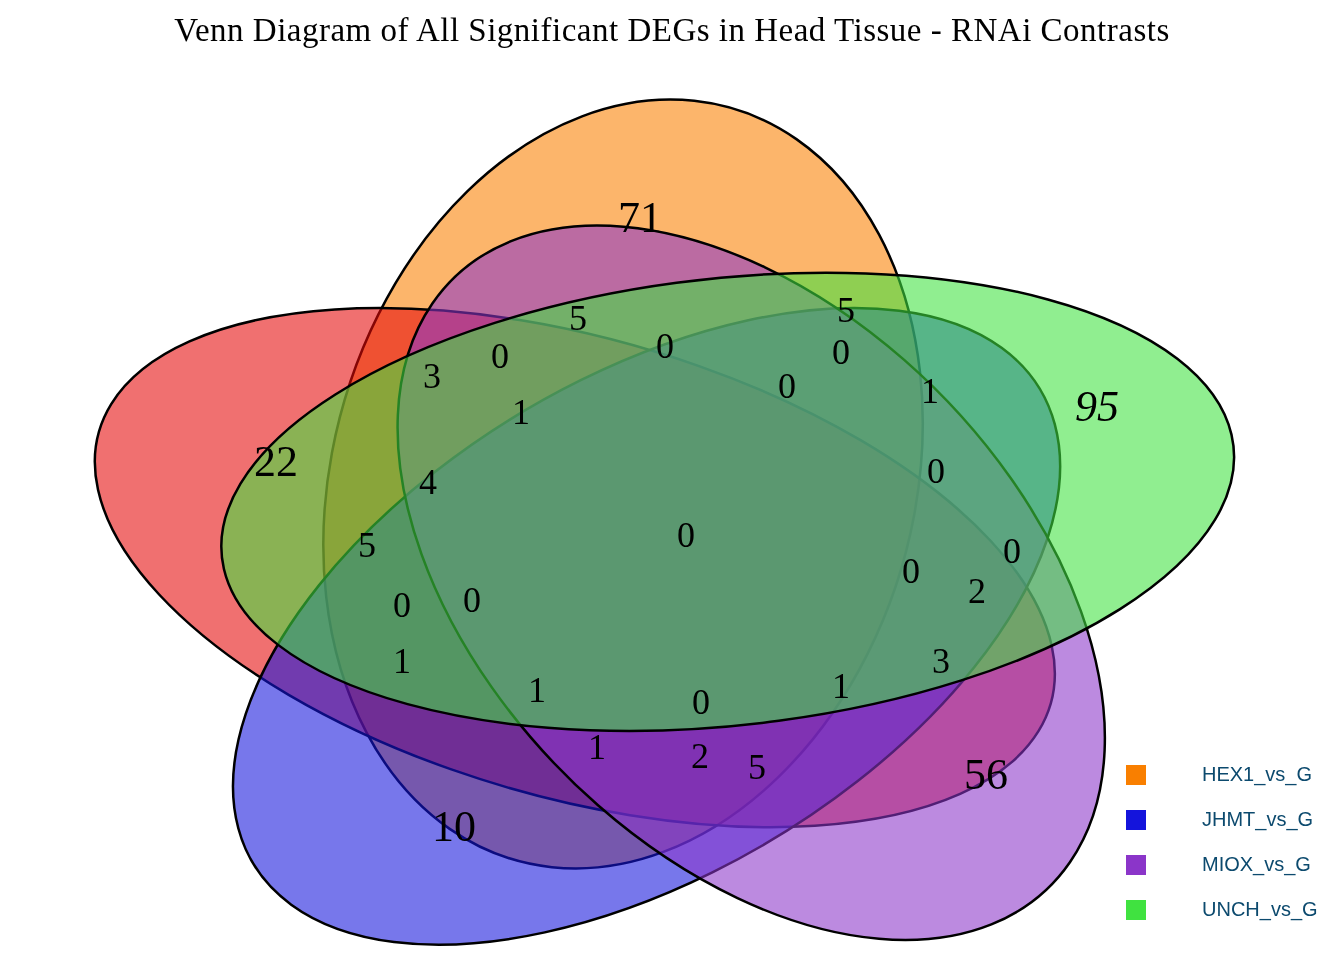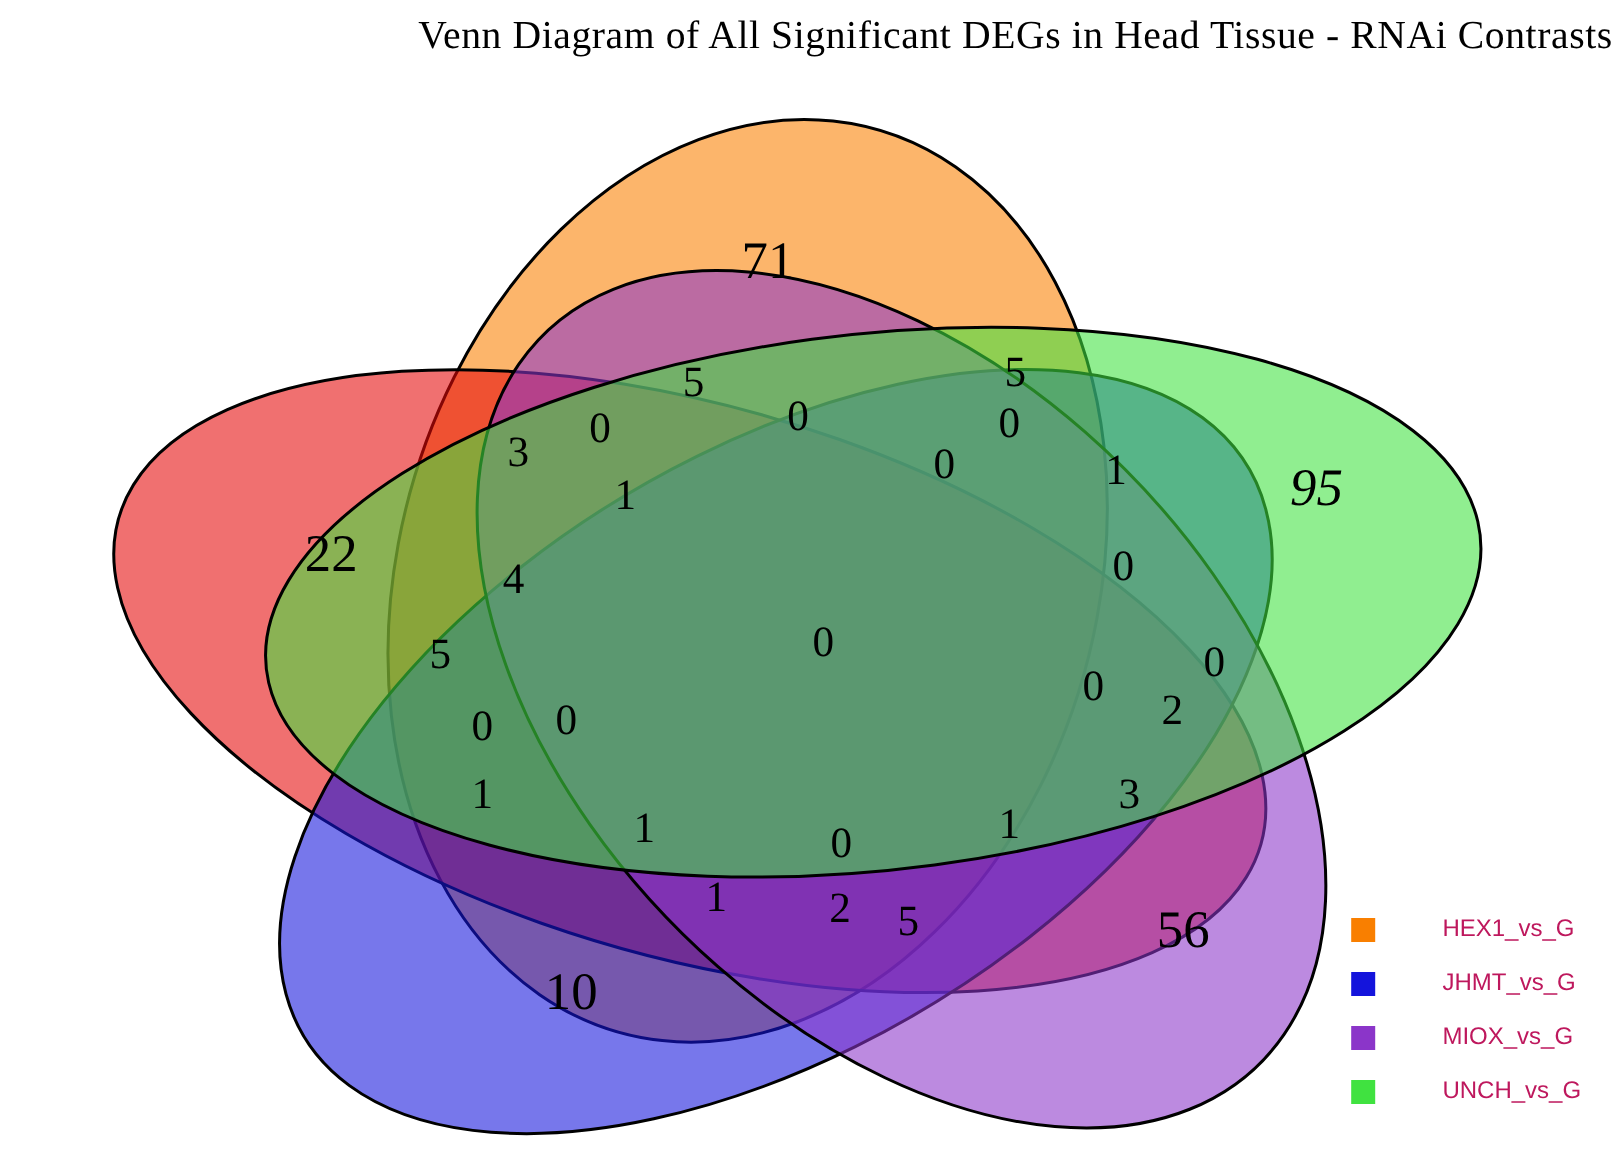--- a/index.html
+++ b/index.html
@@ -1,38 +1,38 @@
 <!DOCTYPE html>
 <html><head>
 <meta charset="utf-8">
 <style>
   html,body{margin:0;padding:0;background:#fff;}
   .stage{
     position:relative;width:1344px;height:960px;background:#fff;
     overflow:hidden;font-family:"Liberation Serif",serif;
   }
   .figure-title{
-    position:absolute;top:12px;left:0;width:100%;text-align:right;
+    position:absolute;top:12px;left:0;width:100%;text-align:center;
     font-size:33px;color:#000;letter-spacing:0.5px;
   }
   .venn-svg{position:absolute;left:0;top:0;}
   .count{
     position:absolute;transform:translate(-50%,-50%);
     color:#000;font-family:"Liberation Serif",serif;line-height:1;
   }
   .count-large{font-size:44px;}
   .count-small{font-size:36px;}
   .legend{
     position:absolute;left:1126px;top:752px;
     display:flex;flex-direction:column;
   }
   .legend-row{display:flex;align-items:center;height:45px;}
   .swatch{width:20px;height:20px;margin-right:56px;display:inline-block;flex:0 0 20px;}
   .legend-label{
-    font-family:"Liberation Sans",sans-serif;font-size:20px;color:#be185d;
+    font-family:"Liberation Sans",sans-serif;font-size:20px;color:#0c4a6e;
     white-space:nowrap;
   }
 </style>
 </head>
 <body>
 
 <div class="stage">
 
   <div class="figure-title">Venn Diagram of All Significant DEGs in Head Tissue - RNAi Contrasts</div>
 
@@ -43,21 +43,21 @@
         <ellipse cx="0.489" cy="0.383" rx="0.435" ry="0.25" transform="rotate(46 0.489 0.383)" fill="#1414DC" fill-opacity="0.58" stroke="#000000" stroke-width="2.5" vector-effect="non-scaling-stroke"></ellipse>
         <ellipse cx="0.578" cy="0.432" rx="0.435" ry="0.25" transform="rotate(118 0.578 0.432)" fill="#8B35C9" fill-opacity="0.58" stroke="#000000" stroke-width="2.5" vector-effect="non-scaling-stroke"></ellipse>
         <ellipse cx="0.558" cy="0.523" rx="0.435" ry="0.25" transform="rotate(10 0.558 0.523)" fill="#40E240" fill-opacity="0.58" stroke="#000000" stroke-width="2.5" vector-effect="non-scaling-stroke"></ellipse>
       </g>
   </svg>
 
   <div>
       <div class="count count-large" style="left: 640px; top: 218px;">71</div>
       <div class="count count-large" style="left: 252px; top: 462px; margin-left: 24px;">22</div>
       <div class="count count-large" style="left: 1097px; top: 407px; font-style: italic;">95</div>
-      <div class="count count-large" style="left: 476px; top: 827px;">10</div>
+      <div class="count count-large" style="left: 454px; top: 827px;">10</div>
       <div class="count count-large" style="left: 986px; top: 775px;">56</div>
       <div class="count count-small" style="left: 578px; top: 318px;">5</div>
       <div class="count count-small" style="left: 500px; top: 356px;">0</div>
       <div class="count count-small" style="left: 665px; top: 346px;">0</div>
       <div class="count count-small" style="left: 846px; top: 310px;">5</div>
       <div class="count count-small" style="left: 841px; top: 352px;">0</div>
       <div class="count count-small" style="left: 432px; top: 376px;">3</div>
       <div class="count count-small" style="left: 521px; top: 412px;">1</div>
       <div class="count count-small" style="left: 787px; top: 386px;">0</div>
       <div class="count count-small" style="left: 930px; top: 391px;">1</div>

